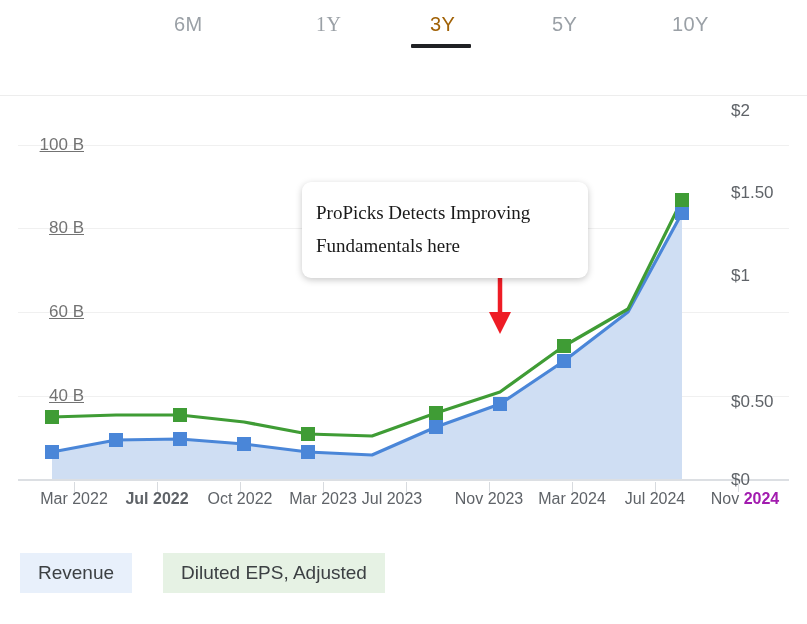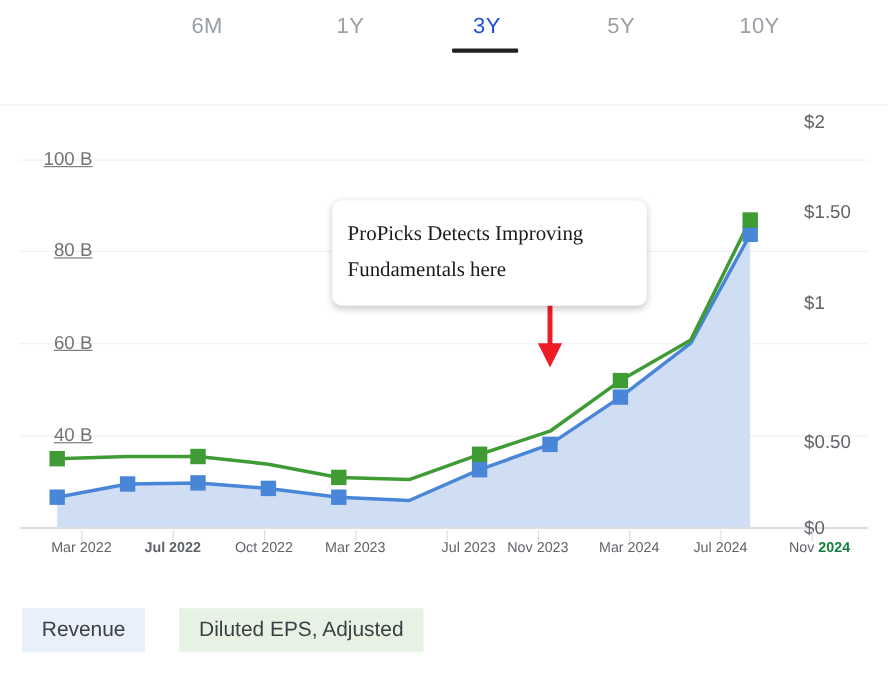--- a/index.html
+++ b/index.html
@@ -26,21 +26,21 @@
     position: absolute;
     top: 11px;
     font-size: 20px;
     letter-spacing: 0.4px;
     color: #9aa0a6;
     white-space: nowrap;
     cursor: pointer;
     padding: 2px 4px;
   }
   .tab.active {
-    color: #1d4ed8;
+    color: #a16207;
   }
   .tab-underline {
     position: absolute;
     height: 4px;
     background: #202124;
     border-radius: 1px;
   }
 
   
   #chart-area {
@@ -102,27 +102,27 @@
   .xtick-mark {
     position: absolute;
     top: 426px;
     width: 1px;
     height: 10px;
     background: #d8dbdf;
   }
   .xtick-label {
     position: absolute;
     top: 434px;
-    font-size: 13px;
+    font-size: 16px;
     color: #5f6368;
     white-space: nowrap;
     transform: translateX(-50%);
   }
   .xtick-label.emphasis-last b {
-    color: #15803d;
+    color: #a21caf;
     font-weight: 700;
   }
 
   #plot-svg {
     position: absolute;
     left: 0; top: 0;
     width: 807px; height: 470px;
   }
 
   
@@ -161,21 +161,21 @@
     color: #3c4043;
     white-space: nowrap;
     cursor: pointer;
   }
 </style>
 </head>
 <body>
 
 <div id="period-tabs">
   <div class="tab" style="left:170px;">6M</div>
-  <div class="tab" style="left:302px;">1Y</div>
+  <div class="tab" style="left:312px;font-family:Liberation Serif, serif;">1Y</div>
   <div class="tab active" style="left:426px;">3Y</div>
   <div class="tab" style="left:548px;">5Y</div>
   <div class="tab" style="left:668px;">10Y</div>
   <div class="tab-underline" style="left:411px; top:44px; width:60px;"></div>
 </div>
 
 <div id="chart-area">
 
   <div id="top-divider"></div>
 
@@ -238,21 +238,21 @@
   <div class="xtick-mark" style="left:406px;"></div>
   <div class="xtick-mark" style="left:489px;"></div>
   <div class="xtick-mark" style="left:572px;"></div>
   <div class="xtick-mark" style="left:655px;"></div>
   <div class="xtick-mark" style="left:738px;"></div>
 
   <div class="xtick-label" style="left:74px;">Mar 2022</div>
   <div class="xtick-label" style="left:157px;font-weight:bold;">Jul 2022</div>
   <div class="xtick-label" style="left:240px;">Oct 2022</div>
   <div class="xtick-label" style="left:323px;">Mar 2023</div>
-  <div class="xtick-label" style="left:426px;">Jul 2023</div>
+  <div class="xtick-label" style="left:392px;">Jul 2023</div>
   <div class="xtick-label" style="left:489px;">Nov 2023</div>
   <div class="xtick-label" style="left:572px;">Mar 2024</div>
   <div class="xtick-label" style="left:655px;text-align:right;">Jul 2024</div>
   <div class="xtick-label emphasis-last" style="left:745px;">Nov <b>2024</b></div>
 
   <div id="annotation-box">
     <div>ProPicks Detects Improving</div>
     <div>Fundamentals here</div>
   </div>
 

